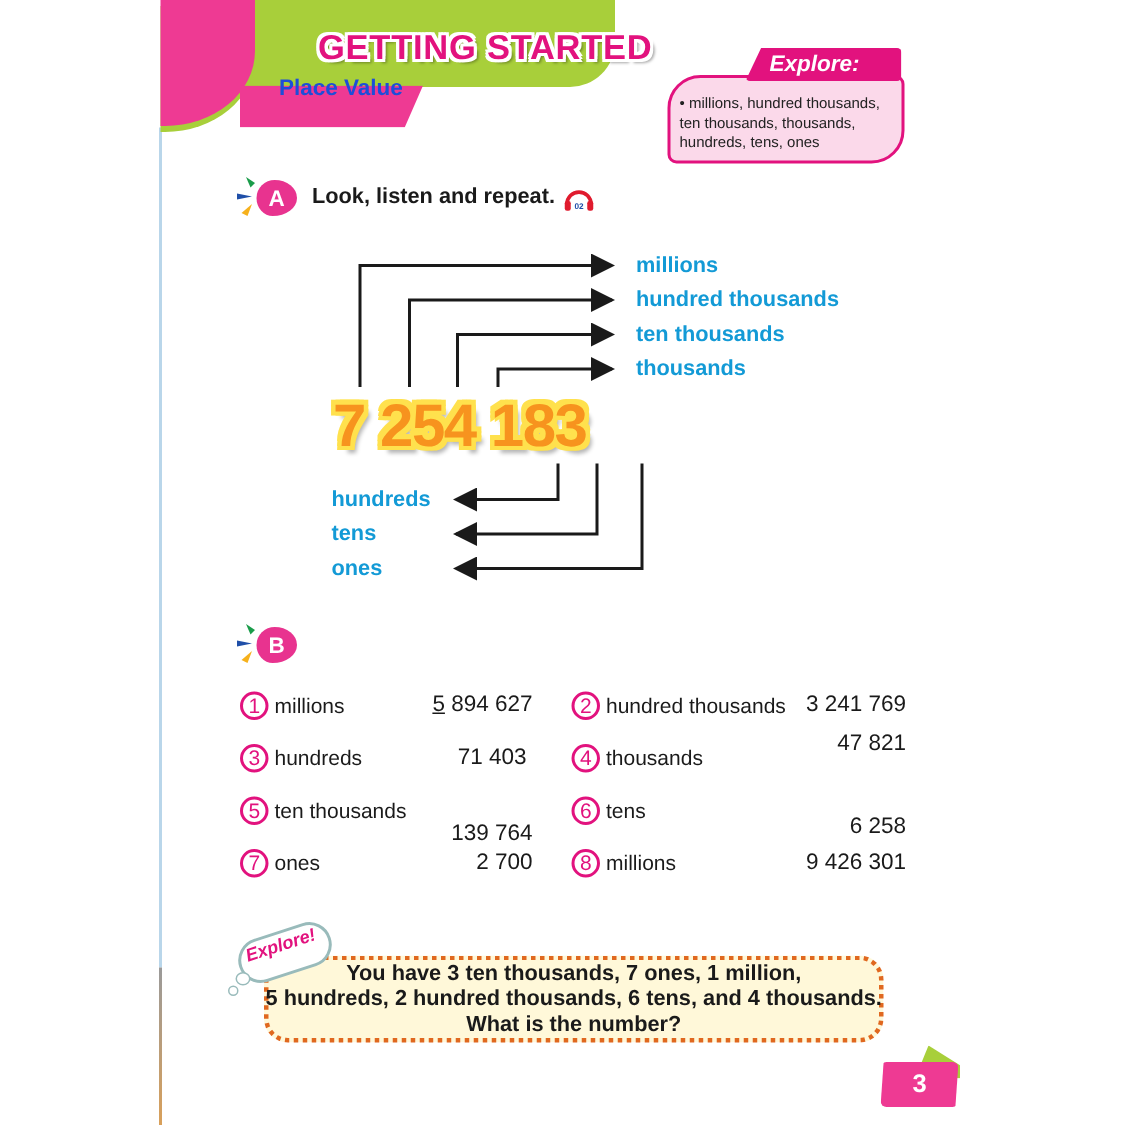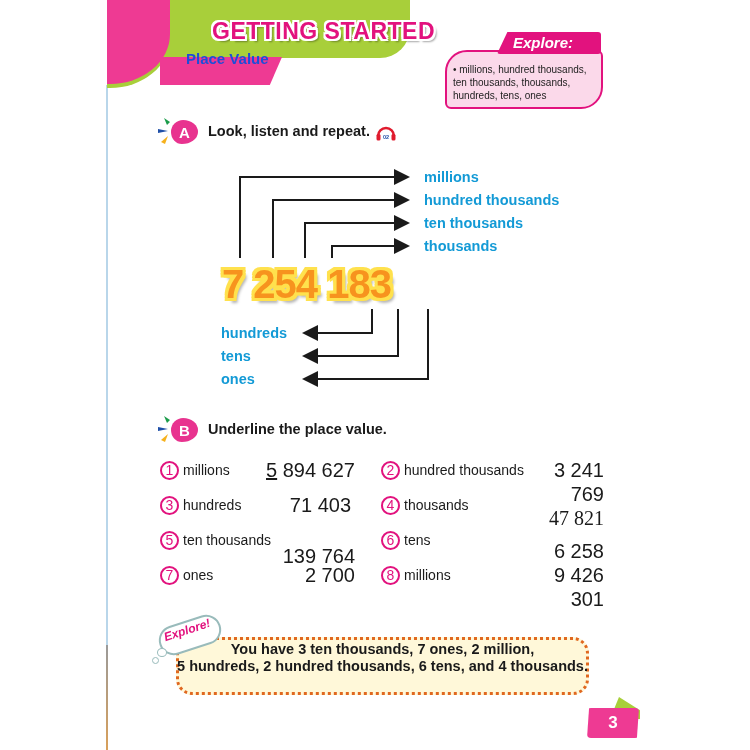--- a/index.html
+++ b/index.html
@@ -39,21 +39,21 @@
   .diagram { position:absolute; left:0; top:0; width:750px; height:750px; pointer-events:none; }
   .pv-label { position:absolute; font-weight:bold; font-size:14.5px; color:#139ad6; }
   .big-num { position:absolute; left:222px; top:262px; font-weight:bold; font-size:40px; color:#f7931e; letter-spacing:-1px;
              text-shadow: -3px -3px 0 #ffe14d, 3px -3px 0 #ffe14d, -3px 3px 0 #ffe14d, 3px 3px 0 #ffe14d,
                           0 3px 0 #ffe14d, 0 -3px 0 #ffe14d, 3px 0 0 #ffe14d, -3px 0 0 #ffe14d, 4px 5px 3px rgba(0,0,0,.3); white-space:pre; }
 
   
   .ex-item { position:absolute; display:flex; align-items:center; font-size:14px; height:24px; }
   .ex-num { width:19px; height:19px; border:2px solid #e2127e; border-radius:50%; color:#e2127e; font-size:14px;
             display:flex; align-items:center; justify-content:center; box-sizing:border-box; margin-right:4px; }
-  .ex-value { position:absolute; font-size:20px; text-align:right; height:24px; line-height:24px; }
+  .ex-value { position:absolute; font-size:15px; text-align:right; height:24px; line-height:24px; }
   .ul { text-decoration:underline; }
 
   
   .explore-box { position:absolute; left:176px; top:637px; width:413px; height:58px; background:#fff8d9;
                  border:3px dotted #e0681f; border-radius:16px; box-sizing:border-box; }
   .explore-text { position:absolute; left:176px; top:641px; width:413px; text-align:center; font-weight:bold; font-size:14.5px; line-height:17px; }
   .cloud { position:absolute; left:158px; top:620px; width:60px; height:26px; background:#fff; border:2px solid #9bb; border-radius:20px;
            transform:rotate(-18deg); }
   .cloud-text { position:absolute; left:163px; top:623px; font-size:12px; font-weight:bold; color:#e2127e; transform:rotate(-18deg); font-style:italic; }
   .cloud-dot1 { position:absolute; left:157px; top:648px; width:8px; height:7px; border:1.5px solid #9bb; border-radius:50%; background:#fff; }
@@ -129,21 +129,20 @@
 
 <div class="sec" style="left:158px; top:414px;">
   <div class="sec-badge">
     <svg class="rays" viewBox="0 0 16 30">
       <polygon points="6,2 12,6 9,9" fill="#1a9c4a"></polygon>
       <polygon points="0,13 10,15 0,17" fill="#1f4fa8"></polygon>
       <polygon points="3,26 10,20 7,28" fill="#f6b11c"></polygon>
     </svg>
     <div class="blob">B</div>
   </div>
-  <span class="sec-title">Underline the place value.</span>
 </div>
 
 <div class="ex-item" style="left:160px; top:458px;">
   <span class="ex-num">1</span>
   <span>millions</span>
 </div>
 <div class="ex-value" style="left:265px; width:90px; top:458px;"><span class="ul">5</span><span> 894 627</span></div>
 
 <div class="ex-item" style="left:160px; top:493px;">
   <span class="ex-num">3</span>
@@ -166,38 +165,39 @@
 <div class="ex-item" style="left:381px; top:458px;">
   <span class="ex-num">2</span>
   <span>hundred thousands</span>
 </div>
 <div class="ex-value" style="left:520px; width:84px; top:458px;">3 241 769</div>
 
 <div class="ex-item" style="left:381px; top:493px;">
   <span class="ex-num">4</span>
   <span>thousands</span>
 </div>
-<div class="ex-value" style="left:520px; width:84px; top:506px;font-family:Liberation Serif, serif;">47 821</div>
+<div class="ex-value" style="left:520px; width:84px; top:484px;">47 821</div>
 
 <div class="ex-item" style="left:381px; top:528px;">
   <span class="ex-num">6</span>
   <span>tens</span>
 </div>
 <div class="ex-value" style="left:520px; width:84px; top:528px;margin-top:11px;">6 258</div>
 
 <div class="ex-item" style="left:381px; top:563px;">
   <span class="ex-num">8</span>
   <span>millions</span>
 </div>
 <div class="ex-value" style="left:520px; width:84px; top:563px;">9 426 301</div>
 
 <div class="explore-box"></div>
 <div class="explore-text">
-  <div>You have 3 ten thousands, 7 ones, 2 million,</div>
+  <div>You have 3 ten thousands, 7 ones, 1 million,</div>
   <div>5 hundreds, 2 hundred thousands, 6 tens, and 4 thousands.</div>
+  <div>What is the number?</div>
 </div>
 <div class="cloud"></div>
 <div class="cloud-text">Explore!</div>
 <div class="cloud-dot1"></div>
 <div class="cloud-dot2"></div>
 
 <div class="pg-green"></div>
 <div class="pg-badge">3</div>
 
 </body></html>

